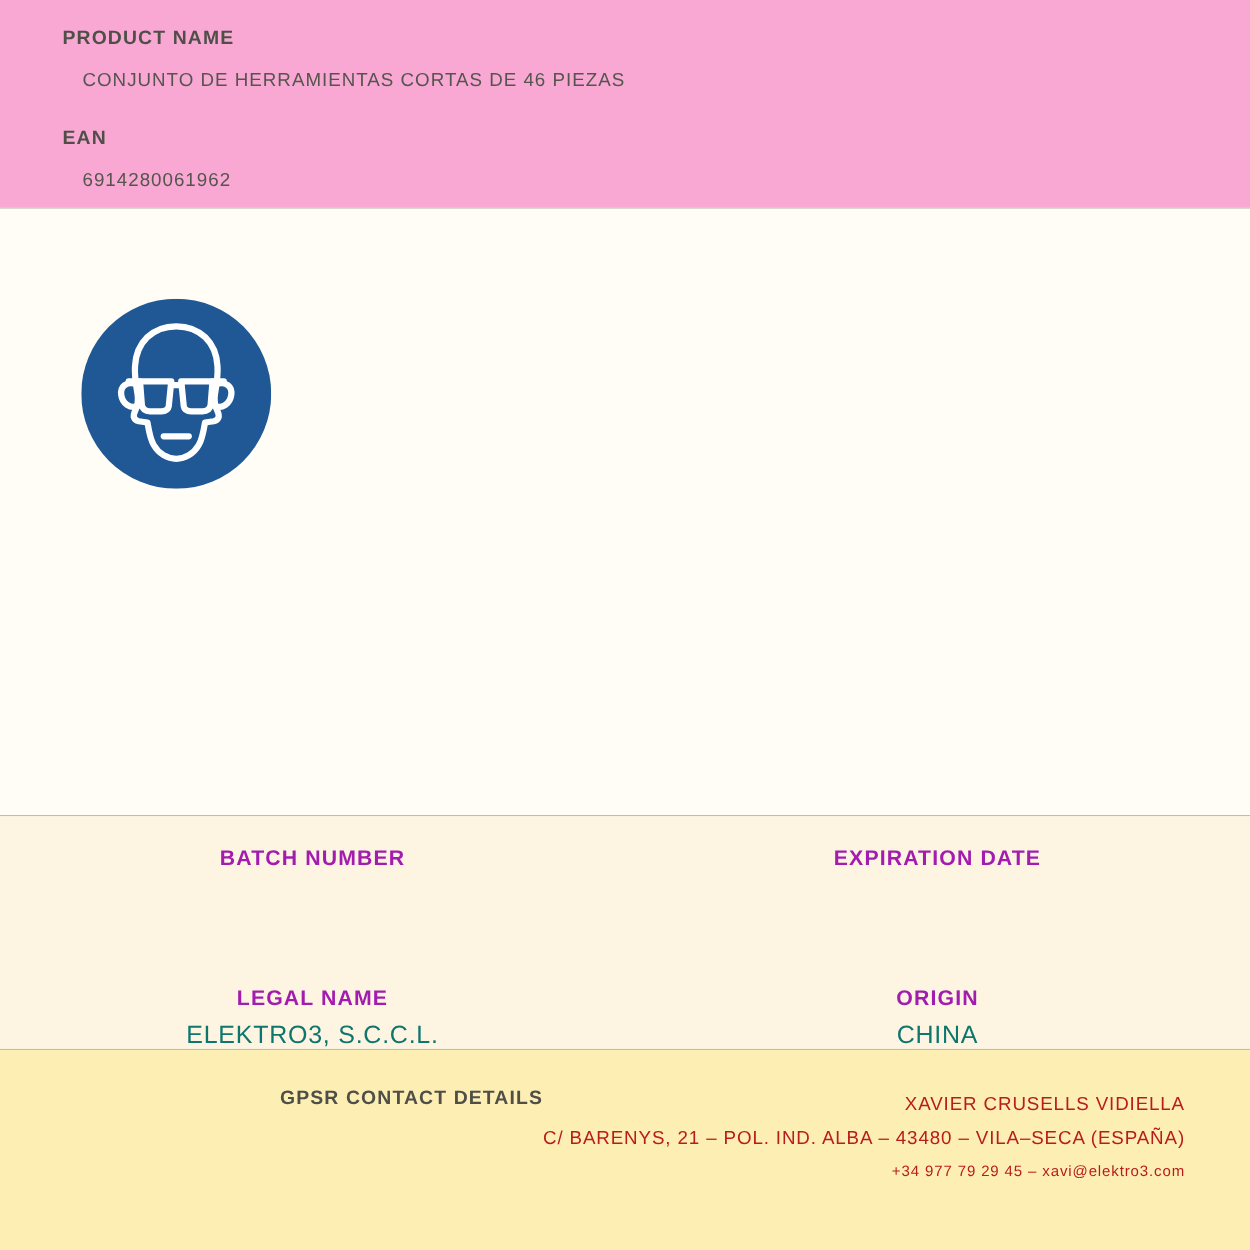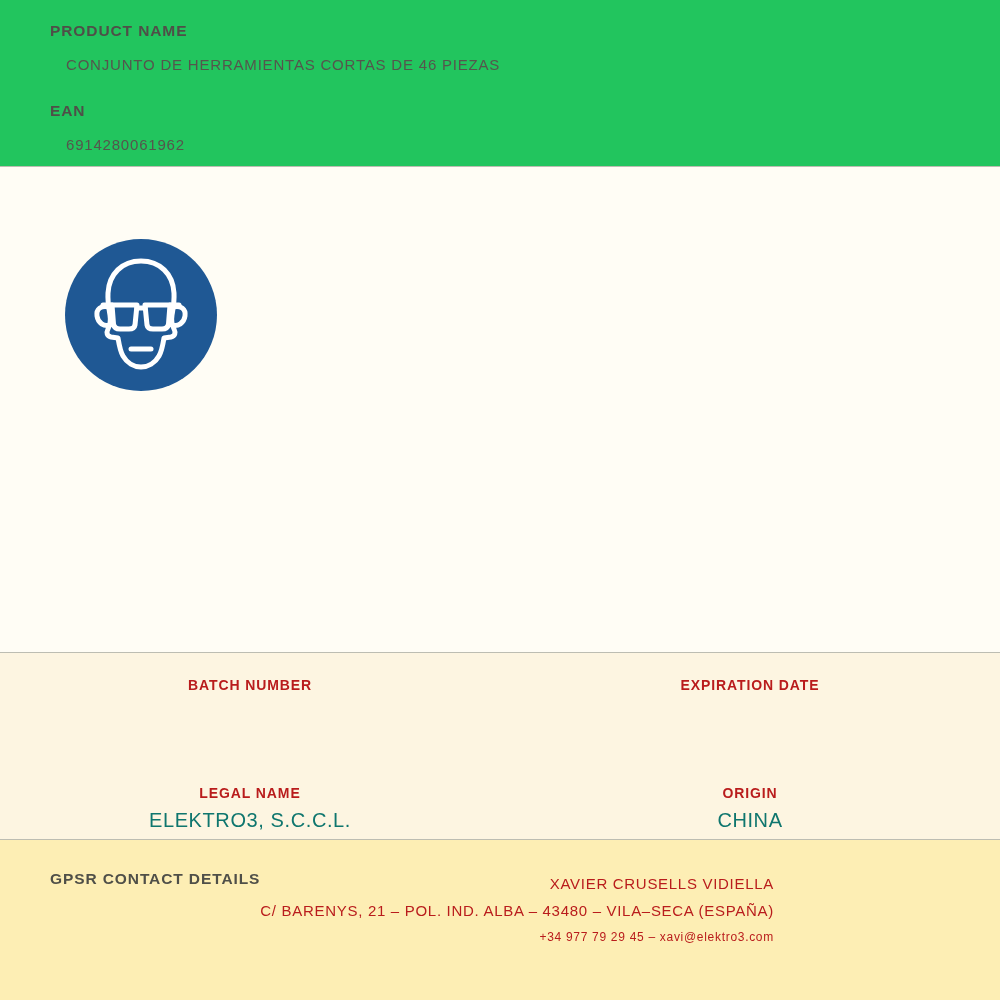--- a/index.html
+++ b/index.html
@@ -18,21 +18,21 @@
     width: 1000px;
     height: 1000px;
     position: relative;
     display: flex;
     flex-direction: column;
     background: #fdf6e3;
   }
 
   
   .top-block {
-    background: #22c55e;
+    background: #f9a8d4;
     padding: 22px 50px 14px 50px;
     height: 166px;
     box-sizing: border-box;
   }
   .field-label {
     font-size: 15.5px;
     font-weight: bold;
     letter-spacing: 0.9px;
     color: #4f4f48;
     margin: 0 0 10px 0;
@@ -81,45 +81,45 @@
   }
   .mid-row {
     display: flex;
     width: 100%;
   }
   .mid-col {
     flex: 0 0 50%;
     text-align: center;
   }
   .mid-head {
-    font-size: 14px;
+    font-size: 17px;
     font-weight: bold;
     letter-spacing: 0.9px;
-    color: #b91c1c;
+    color: #a21caf;
     text-transform: uppercase;
   }
   .mid-val {
     font-size: 20px;
     letter-spacing: 0.6px;
     color: #0f766e;
     margin-top: 8px;
     min-height: 18px;
   }
   .mid-row.second {
     margin-top: 66px;
   }
 
   
   .footer {
     background: #fdeeb4;
     height: 160px;
     box-sizing: border-box;
     padding: 30px 52px 0 50px;
     display: flex;
-    justify-content: flex-start;
+    justify-content: flex-end;
     align-items: flex-start;
   }
   .footer-label {
     font-size: 15.5px;
     font-weight: bold;
     letter-spacing: 0.9px;
     color: #4f4f48;
     text-transform: uppercase;
     white-space: nowrap;
   }

